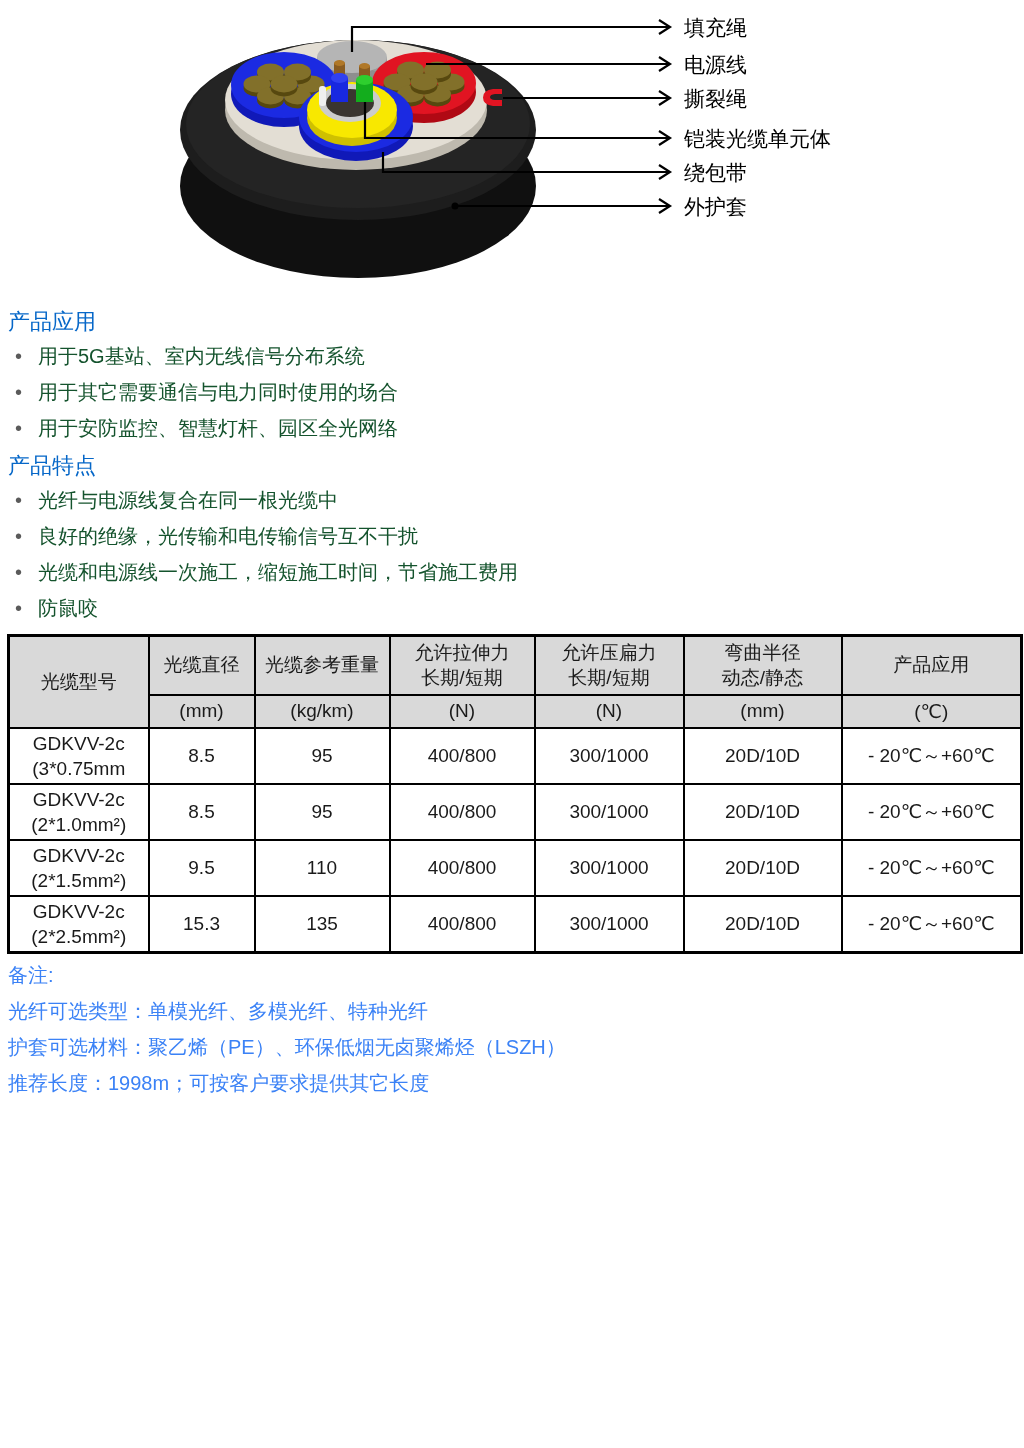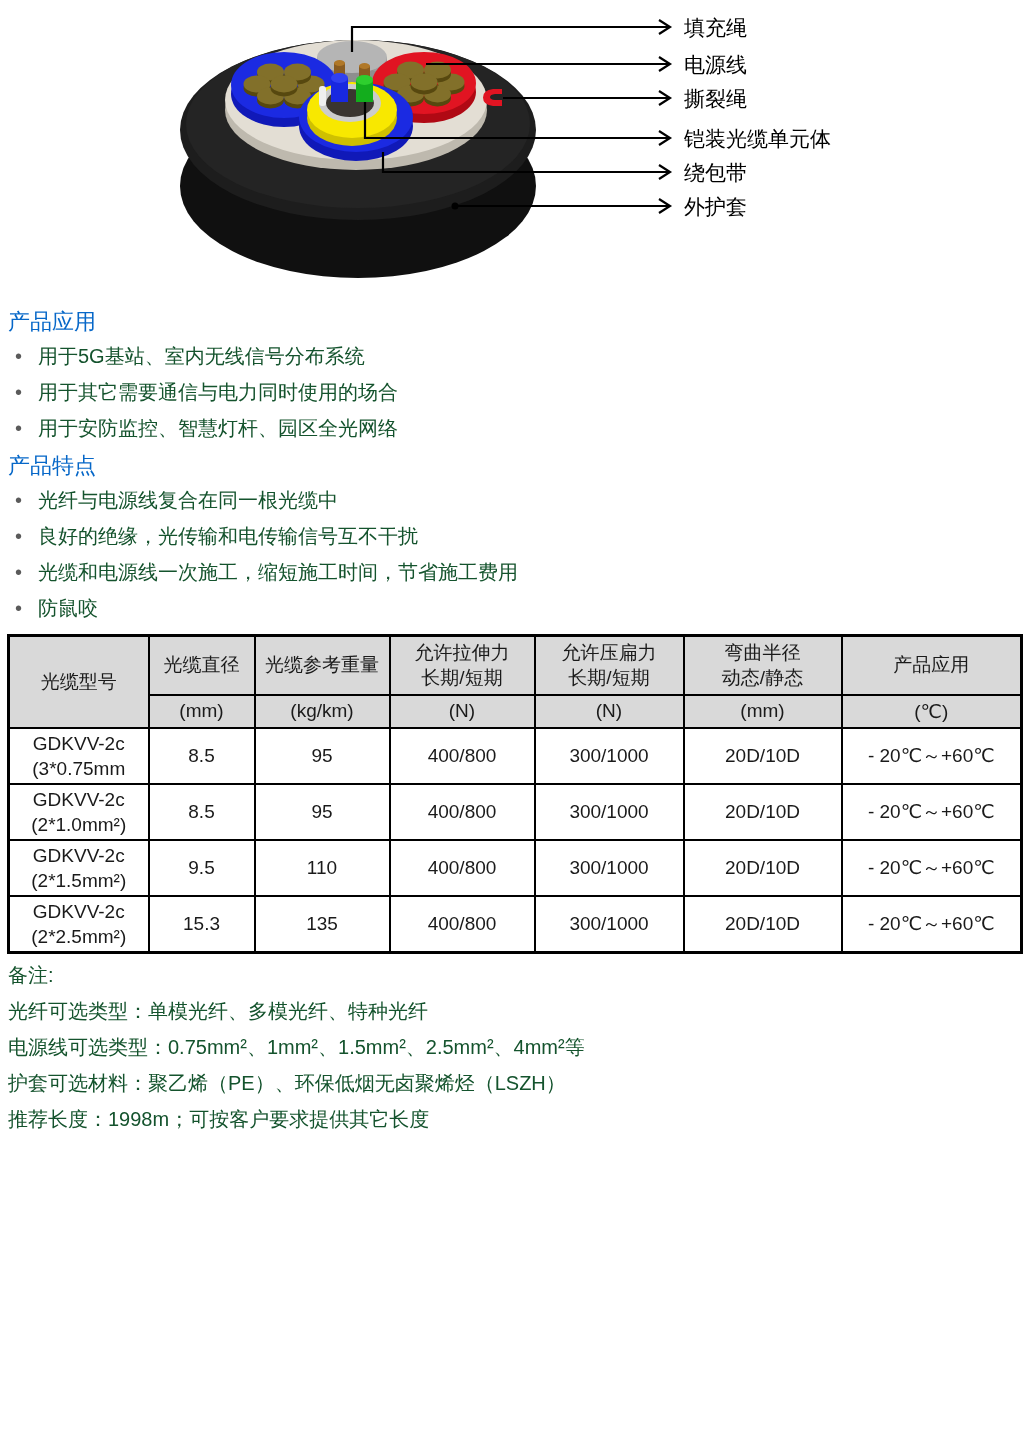--- a/index.html
+++ b/index.html
@@ -81,21 +81,21 @@
   tr.hrow2 { height: 33px; }
   table.params tbody tr { height: 54px; padding-left: 36px; }
   .hl { display: block; line-height: 25px; }
   .cell-l { display: block; line-height: 25px; }
   .notes {
     margin-top: 10px;
   }
   .notes > div {
     font-size: 20px;
     line-height: 22px;
-    color: #14532d;
+    color: #3b82f6;
     margin-bottom: 14px;
   }
 </style>
 </head>
 <body>
 
 <div class="page">
 
   <div class="diagram">
     <svg width="1024" height="300" viewBox="0 0 1024 300">
@@ -312,19 +312,18 @@
           <td>300/1000</td>
           <td>20D/10D</td>
           <td>- 20℃～+60℃</td>
         </tr>
       </tbody>
     </table>
 
     <div class="notes">
       <div>备注:</div>
       <div>光纤可选类型：单模光纤、多模光纤、特种光纤</div>
-      <div>电源线可选类型：0.75mm²、1mm²、1.5mm²、2.5mm²、4mm²等</div>
       <div>护套可选材料：聚乙烯（PE）、环保低烟无卤聚烯烃（LSZH）</div>
       <div>推荐长度：1998m；可按客户要求提供其它长度</div>
     </div>
 
   </div>
 </div>
 
 </body></html>

